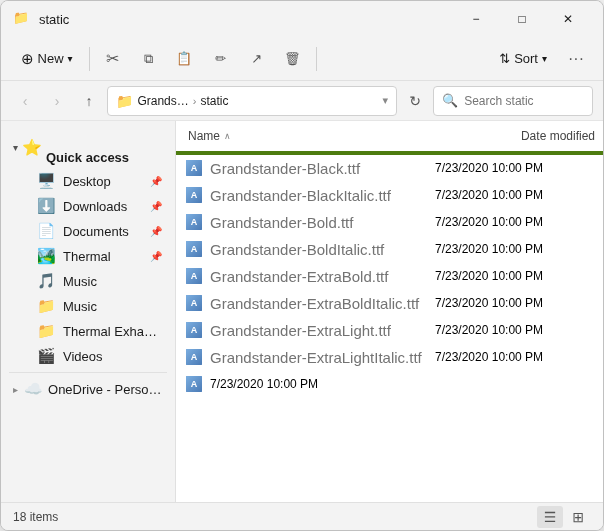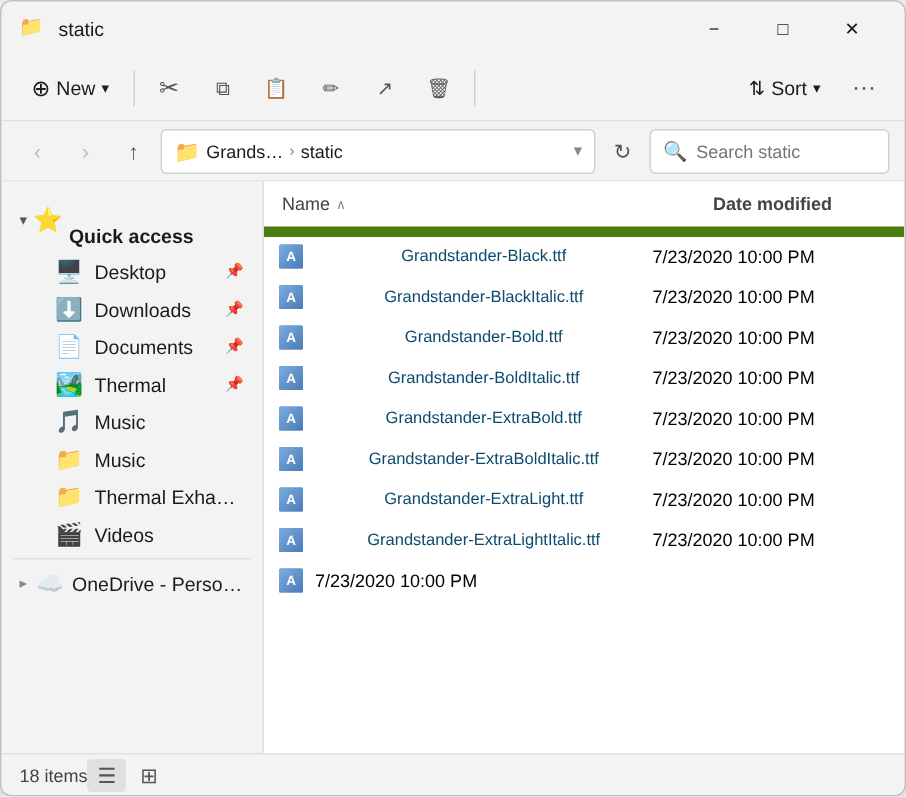--- a/index.html
+++ b/index.html
@@ -248,43 +248,42 @@
       flex: 1;
       display: flex;
       flex-direction: column;
       overflow: hidden;
       background: white;
     }
     .file-list-header {
       display: flex;
       align-items: center;
       padding: 4px 8px;
-      border-bottom: 7px solid #4d7c0f;
+      border-bottom: 4px solid #4d7c0f;
       background: white;
       flex-shrink: 0;
       gap: 44px;
     }
     .col-name {
       flex: 1;
       font-size: 12px;
       color: #444;
       display: flex;
       align-items: center;
       gap: 4px;
       cursor: pointer;
       padding: 4px;
       border-radius: 4px;
     }
     .col-name-sort { font-size: 9px; color: #888; }
     .col-date {
       width: 160px;
       font-size: 12px;
       color: #444;
-      text-align: center;
-      font-weight: bold;
+      text-align: right;
     }
 
     .file-rows {
       flex: 1;
       overflow-y: auto;
     }
     .file-rows::-webkit-scrollbar { width: 8px; }
     .file-rows::-webkit-scrollbar-track { background: #f3f3f3; }
     .file-rows::-webkit-scrollbar-thumb { background: #c0c0c0; border-radius: 4px; }
 
@@ -326,39 +325,38 @@
       position: absolute;
       top: 50%;
       left: 50%;
       transform: translate(-50%, -50%);
       color: white;
       font-size: 9px;
       font-weight: bold;
     }
     .file-row-name {
       flex: 1;
-      font-size: 11px;
-      color: #0c4a6e;
+      font-size: 15px;
+      color: #737373;
       white-space: nowrap;
       overflow: hidden;
       text-overflow: ellipsis;
-      text-align: center;
     }
     .file-row-date {
       width: 160px;
       font-size: 12px;
       color: #000000;
       flex-shrink: 0;
     }
 
     
     .status-bar {
       display: flex;
       align-items: center;
-      justify-content: flex-start;
+      justify-content: space-between;
       padding: 3px 12px;
       height: 28px;
       border-top: 1px solid #e0e0e0;
       background: #f3f3f3;
       flex-shrink: 0;
     }
     .status-text { font-size: 12px; color: #444; }
     .view-btns { display: flex; gap: 2px; }
     .view-btn {
       width: 26px;

